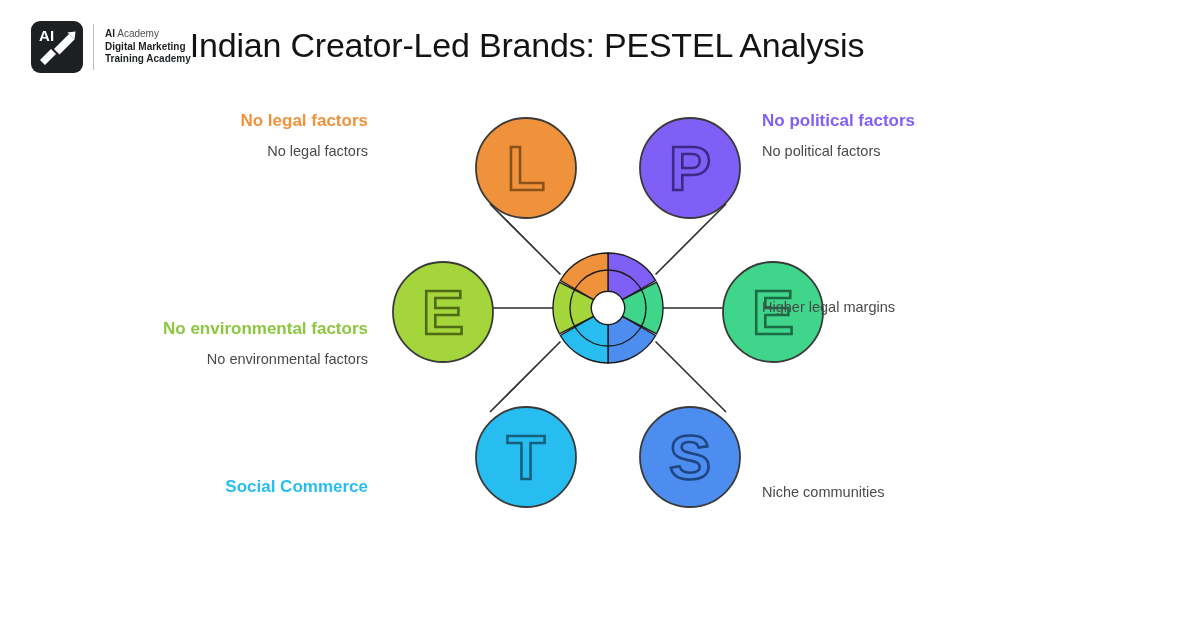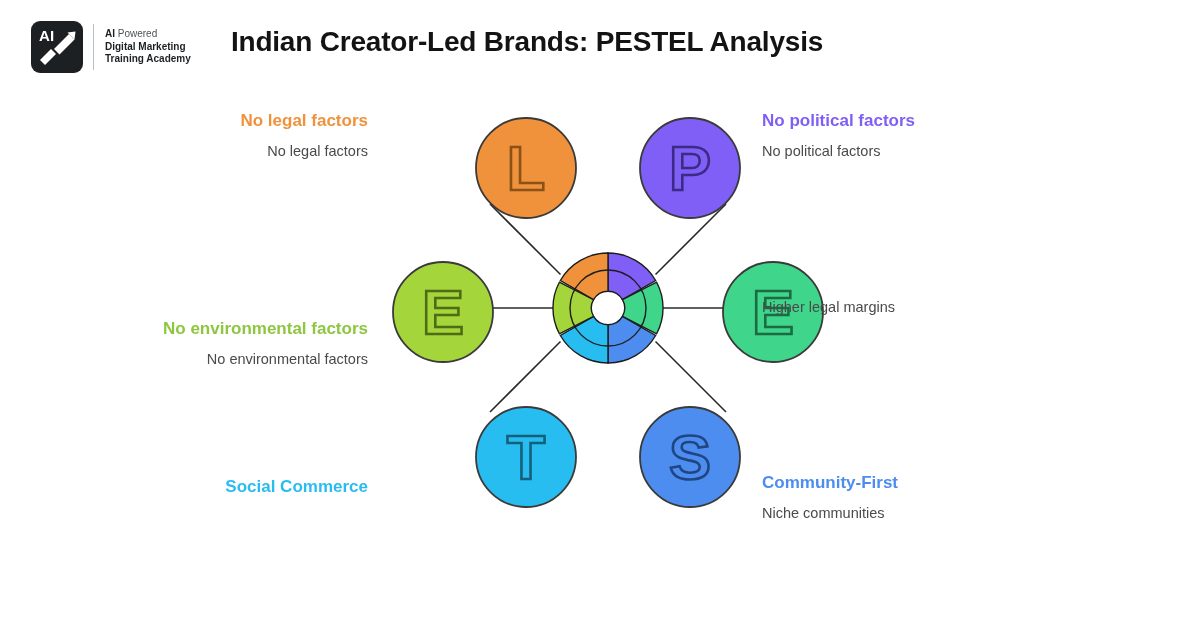--- a/index.html
+++ b/index.html
@@ -67,22 +67,22 @@
   #logo-wordmark .ln1 { font-weight: bold; }
   #logo-wordmark .ln1 .light { font-weight: normal; color: #4c5155; }
   #logo-wordmark .ln2, #logo-wordmark .ln3 { font-weight: bold; }
 
   #page-title {
     position: absolute;
     left: 0;
     top: 26px;
     width: 1028px;
     text-align: center;
-    font-size: 28px;
-    font-weight: bold;
+    font-size: 34px;
+    font-weight: normal;
     color: #131313;
     letter-spacing: -0.2px;
   }
 
   
   #diagram {
     position: absolute;
     left: 0;
     top: 0;
     width: 1200px;
@@ -133,21 +133,21 @@
       <svg width="52" height="52" viewBox="0 0 52 52" aria-hidden="true">
         <path d="M38 13 L23 28 L28.5 33.5 L43.5 18.5 Z" fill="#ffffff"></path>
         <path d="M43.5 18.5 L44.5 10.5 L36.5 11.5 Z" fill="#ffffff"></path>
         <path d="M20 28 L9 39 L14 44 L25 33 Z" fill="#ffffff"></path>
       </svg>
     </div>
 
     <div id="logo-divider"></div>
 
     <div id="logo-wordmark">
-      <div class="ln1"><span>AI</span><span class="light"> Powered</span></div>
+      <div class="ln1"><span>AI</span><span class="light"> Academy</span></div>
       <div class="ln2">Digital Marketing</div>
       <div class="ln3">Training Academy</div>
     </div>
 
   </div>
 
   <div id="page-title">Indian Creator-Led Brands: PESTEL Analysis</div>
 </div>
 
 <div id="diagram">
@@ -231,17 +231,16 @@
 
   <div class="callout right" id="callout-economic">
     <div class="sub">Higher legal margins</div>
   </div>
 
   <div class="callout left" id="callout-social">
     <div class="headline" style="color:#28bdf0">Social Commerce</div>
   </div>
 
   <div class="callout right" id="callout-community">
-    <div class="headline" style="color:#4d8df0">Community-First</div>
     <div class="sub">Niche communities</div>
   </div>
 
 </div>
 
 </body></html>

